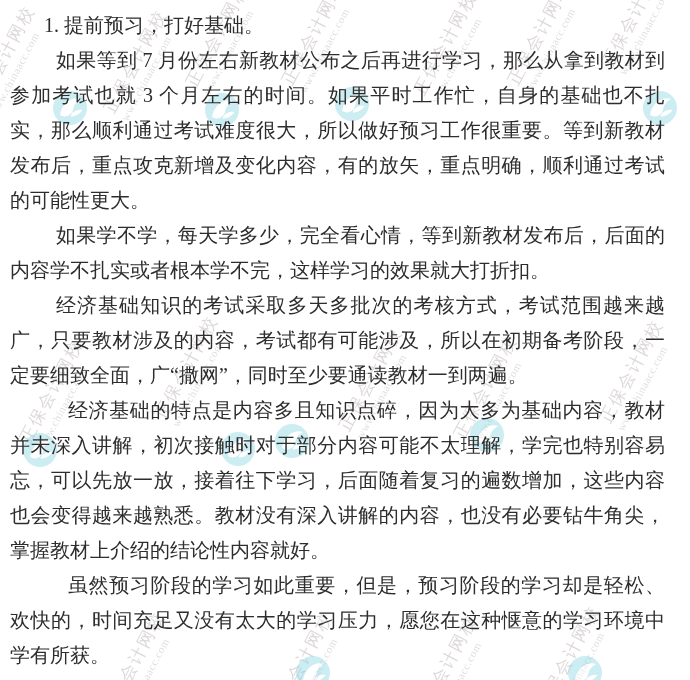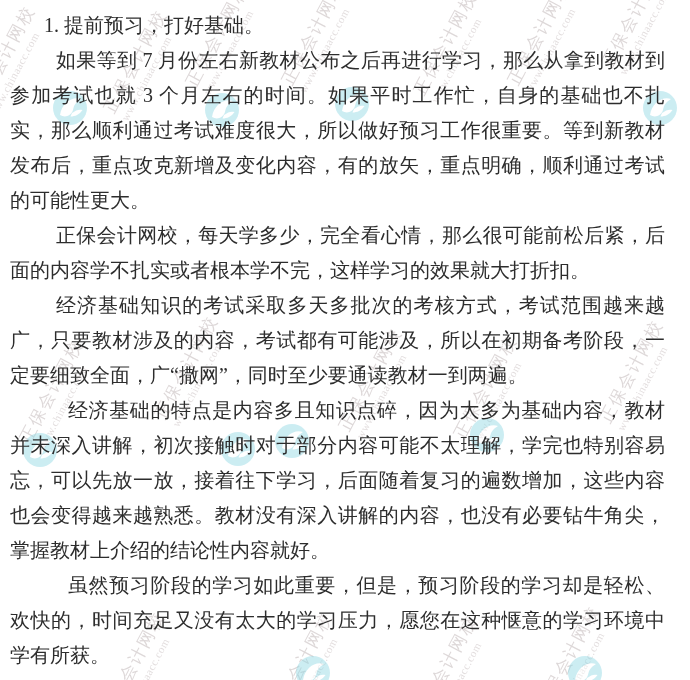--- a/index.html
+++ b/index.html
@@ -204,18 +204,18 @@
         <svg viewBox="0 0 36 36" xmlns="http://www.w3.org/2000/svg">
           <circle cx="18" cy="18" r="17" fill="#8fd8e4"></circle>
           <path d="M8 25 C10 13 20 6 29 9 C24 12 22 15 21 20 C19 26 13 28 8 25 Z" fill="#ffffff"></path>
           <path d="M20 23 C24 20 27 19 30.5 20 C27.5 24.5 23 26.5 18.5 26.5 Z" fill="#ffffff"></path>
         </svg>
       </div>
     </div>
   <div class="doc" id="doc" style="color: rgb(45, 45, 45);">
       <p class="para para-heading">1. 提前预习，打好基础。</p>
       <p class="para para-body">如果等到 7 月份左右新教材公布之后再进行学习，那么从拿到教材到参加考试也就 3 个月左右的时间。如果平时工作忙，自身的基础也不扎实，那么顺利通过考试难度很大，所以做好预习工作很重要。等到新教材发布后，重点攻克新增及变化内容，有的放矢，重点明确，顺利通过考试的可能性更大。</p>
-      <p class="para para-body">正保会计网校，每天学多少，完全看心情，那么很可能前松后紧，后面的内容学不扎实或者根本学不完，这样学习的效果就大打折扣。</p>
+      <p class="para para-body">如果学不学，每天学多少，完全看心情，等到新教材发布后，后面的内容学不扎实或者根本学不完，这样学习的效果就大打折扣。</p>
       <p class="para para-body">经济基础知识的考试采取多天多批次的考核方式，考试范围越来越广，只要教材涉及的内容，考试都有可能涉及，所以在初期备考阶段，一定要细致全面，广“撒网”，同时至少要通读教材一到两遍。</p>
       <p class="para para-body2">经济基础的特点是内容多且知识点碎，因为大多为基础内容，教材并未深入讲解，初次接触时对于部分内容可能不太理解，学完也特别容易忘，可以先放一放，接着往下学习，后面随着复习的遍数增加，这些内容也会变得越来越熟悉。教材没有深入讲解的内容，也没有必要钻牛角尖，掌握教材上介绍的结论性内容就好。</p>
       <p class="para para-body2">虽然预习阶段的学习如此重要，但是，预习阶段的学习却是轻松、欢快的，时间充足又没有太大的学习压力，愿您在这种惬意的学习环境中学有所获。</p>
     </div>
 </div>
 
 </body></html>

